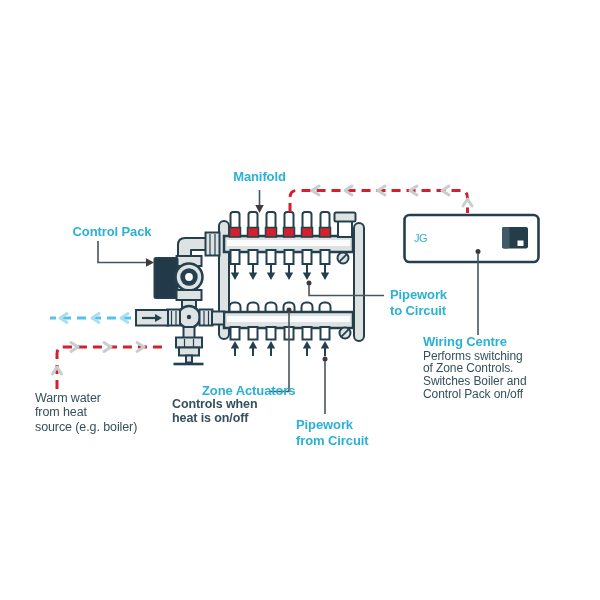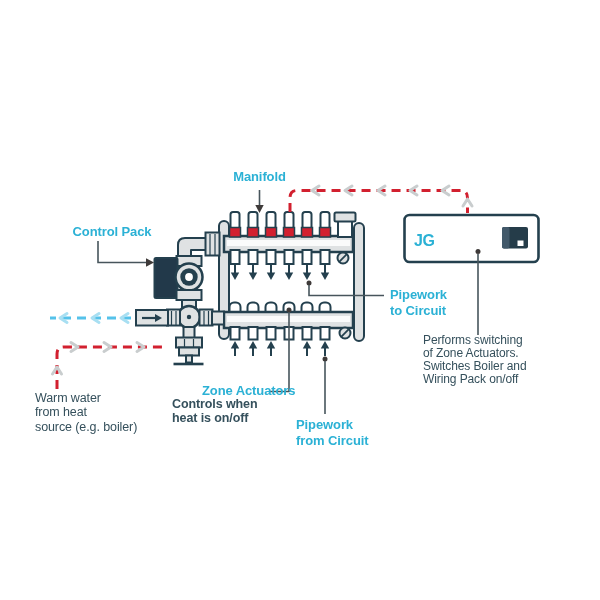--- a/index.html
+++ b/index.html
@@ -18,21 +18,21 @@
     position:relative;width:600px;height:576px;background:#ffffff;overflow:hidden;
     font-family:"Liberation Sans", sans-serif;
   }
   svg{position:absolute;left:0;top:0;}
   .lbl{position:absolute;white-space:nowrap;letter-spacing:-0.1px;}
   .cyan-head{color:var(--accent-cyan);font-weight:700;font-size:13px;line-height:15.5px;}
   .body-sm{color:var(--body-text);font-size:12px;line-height:12.9px;font-weight:400;}
   .body-md{color:var(--body-text);font-size:12.5px;line-height:13.5px;font-weight:700;}
   .body-lg{color:var(--body-text);font-size:12.5px;line-height:14.3px;font-weight:400;}
   .center{text-align:center;}
-  .jg{color:var(--accent-cyan);font-weight:700;font-size:16px;letter-spacing:-0.5px;}
+  .jg{color:var(--accent-cyan);font-weight:400;font-size:11px;letter-spacing:-0.5px;}
   
   .white-part{fill:#ffffff;stroke:var(--ink);stroke-width:2;}
   .metal{fill:var(--metal);stroke:var(--ink);stroke-width:2;}
   .metal-thick{stroke-width:2.5;}
   .stripe{fill:#ffffff;opacity:.85;stroke:none;}
   .red-band{fill:var(--wire-red);stroke:var(--ink);stroke-width:1.5;}
   .arrow-line{stroke:var(--ink);stroke-width:2;}
   .arrow-head{fill:var(--ink);stroke:none;}
   .ink-fill{fill:var(--ink);stroke:none;}
   .rib{stroke:var(--ink);stroke-width:1.2;}
@@ -221,25 +221,26 @@
   <div class="lbl cyan-head center" style="left:222px;top:169px;width:75px;">Manifold</div>
 
   <div class="lbl cyan-head center" style="left:60px;top:224px;width:104px;text-align:center;">Control Pack</div>
 
   <div class="lbl cyan-head" style="left:390px;top:287px;">
     <span>Pipework</span><br>
     <span>to Circuit</span>
   </div>
 
   <div class="lbl" style="left:423px;top:334px;">
+    <div class="cyan-head">Wiring Centre</div>
     <div class="body-sm">
       <span>Performs switching</span><br>
-      <span>of Zone Actuators.</span><br>
+      <span>of Zone Controls.</span><br>
       <span>Switches Boiler and</span><br>
-      <span>Wiring Pack on/off</span>
+      <span>Control Pack on/off</span>
     </div>
   </div>
 
   <div class="lbl" style="left:172px;top:384px;">
     <div class="cyan-head" style="line-height:14px;margin-left:30px;">Zone Actuators</div>
     <div class="body-md">
       <span>Controls when</span><br>
       <span>heat is on/off</span>
     </div>
   </div>

